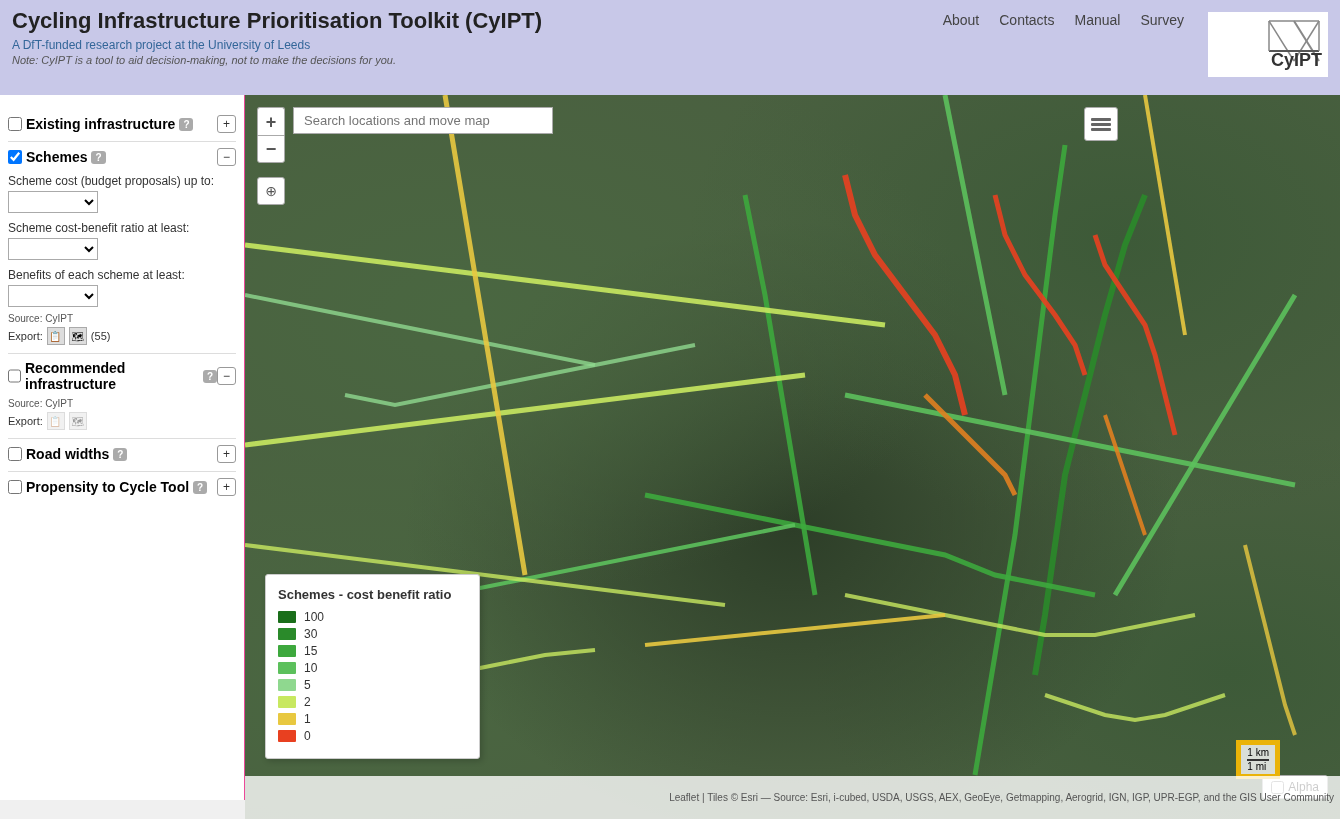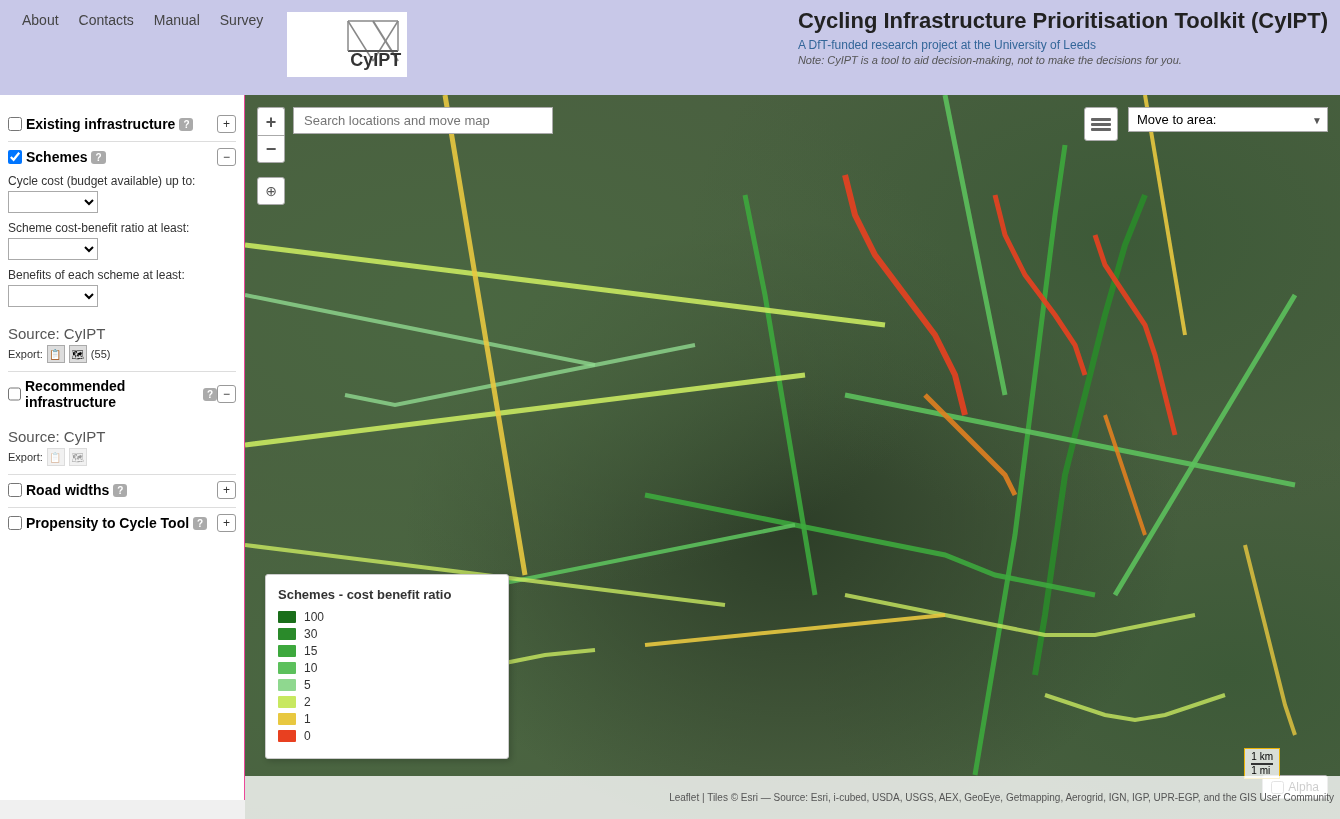--- a/index.html
+++ b/index.html
@@ -139,23 +139,23 @@
       gap: 2px;
     }
     .form-select select {
       border: 1px solid #aaa;
       background: white;
       padding: 2px 4px;
       font-size: 12px;
       width: 90px;
     }
     .source-text {
-      font-size: 15px;
+      font-size: 10px;
       color: #555;
-      margin-top: 18px;
+      margin-top: 6px;
     }
     .export-bar {
       display: flex;
       align-items: center;
       gap: 4px;
       margin-top: 3px;
     }
     .export-label {
       font-size: 11px;
       color: #333;
@@ -308,21 +308,21 @@
     
     #legend-popup {
       position: absolute;
       bottom: 60px;
       left: 20px;
       z-index: 20;
       background: white;
       border: 1px solid #ccc;
       border-radius: 3px;
       padding: 12px;
-      width: 244px;
+      width: 215px;
       box-shadow: 2px 2px 6px rgba(0,0,0,0.2);
     }
     #legend-popup h3 {
       font-size: 13px;
       font-weight: bold;
       margin-bottom: 8px;
       color: #333;
     }
     #legend-popup p {
       font-size: 11px;
@@ -363,41 +363,46 @@
 
     
     .map-scale {
       position: absolute;
       bottom: 40px;
       right: 60px;
       z-index: 10;
       background: rgba(255,255,255,0.8);
       padding: 2px 6px;
       font-size: 10px;
-      border: 1px solid #eab308;
+      border: 5px solid #eab308;
     }
 
     
     .map-attribution {
       position: absolute;
       bottom: 0;
       right: 0;
       left: 0;
       background: rgba(255,255,255,0.8);
       font-size: 10px;
       padding: 16px 6px;
       color: #555;
       text-align: right;
       z-index: 10;
     }
   </style>
 </head>
 <body>
 
 <div id="header">
+  <div id="header-left">
+    <h1>Cycling Infrastructure Prioritisation Toolkit (CyIPT)</h1>
+    <div class="subtitle">A DfT-funded research project at the University of Leeds</div>
+    <div class="note">Note: CyIPT is a tool to aid decision-making, not to make the decisions for you.</div>
+  </div>
   <div style="display:flex; align-items:flex-start; gap:4px; margin-top:4px;">
     <div id="header-nav">
       <a href="#">About</a>
       <a href="#">Contacts</a>
       <a href="#">Manual</a>
       <a href="#">Survey</a>
     </div>
     <div id="header-logo">
       <div id="header-logo-inner">
         <svg class="logo-bridge" width="110" height="50" viewBox="0 0 110 50">
@@ -406,25 +411,20 @@
           <line x1="55" y1="5" x2="80" y2="45" stroke="#888" stroke-width="1.5"></line>
           <line x1="55" y1="35" x2="105" y2="35" stroke="#555" stroke-width="2"></line>
           <line x1="55" y1="35" x2="55" y2="5" stroke="#888" stroke-width="1.5"></line>
           <line x1="105" y1="35" x2="105" y2="5" stroke="#888" stroke-width="1.5"></line>
           <line x1="55" y1="5" x2="105" y2="5" stroke="#888" stroke-width="1.5"></line>
         </svg>
         <span class="logo-text">CyIPT</span>
       </div>
     </div>
   </div>
-  <div id="header-left">
-    <h1>Cycling Infrastructure Prioritisation Toolkit (CyIPT)</h1>
-    <div class="subtitle">A DfT-funded research project at the University of Leeds</div>
-    <div class="note">Note: CyIPT is a tool to aid decision-making, not to make the decisions for you.</div>
-  </div>
 </div>
 
 <div id="main">
 
   <div id="sidebar">
 
     <div class="sidebar-section">
       <div class="section-header">
         <div class="section-title">
           <input type="checkbox" style="">
@@ -440,21 +440,21 @@
     <div class="sidebar-section">
       <div class="section-header">
         <div class="section-title">
           <input type="checkbox" checked="" style="">
           <span>Schemes</span>
           <span class="help-badge">?</span>
         </div>
         <button class="section-btn">−</button>
       </div>
 
-      <label class="form-label">Cycle cost (budget available) up to:</label>
+      <label class="form-label">Scheme cost (budget proposals) up to:</label>
       <div class="form-select">
         <select>
           <option value=""></option>
           <option value="100k">£100k</option>
           <option value="500k">£500k</option>
           <option value="1m">£1m</option>
         </select>
       </div>
 
       <label class="form-label">Scheme cost-benefit ratio at least:</label>
@@ -578,31 +578,20 @@
     </div>
 
     <div class="layers-btn" style="right:222px;">
       <svg width="20" height="20" viewBox="0 0 20 20">
         <rect y="4" width="20" height="3" fill="#666" rx="1"></rect>
         <rect y="9" width="20" height="3" fill="#666" rx="1"></rect>
         <rect y="14" width="20" height="3" fill="#666" rx="1"></rect>
       </svg>
     </div>
 
-    <div class="move-to-control">
-      <div class="move-to-wrapper">
-        <select>
-          <option>Move to area:</option>
-          <option>Leeds</option>
-          <option>Manchester</option>
-          <option>Birmingham</option>
-          <option>Bristol</option>
-        </select>
-      </div>
-    </div>
 
     <div id="legend-popup">
       <h3>Schemes - cost benefit ratio</h3>
       <div id="legend-items">
 
       <div class="legend-item">
             <div class="legend-color" style="background: rgb(26, 110, 26);"></div>
             <span class="legend-label">100</span>
           </div>
           <div class="legend-item">

